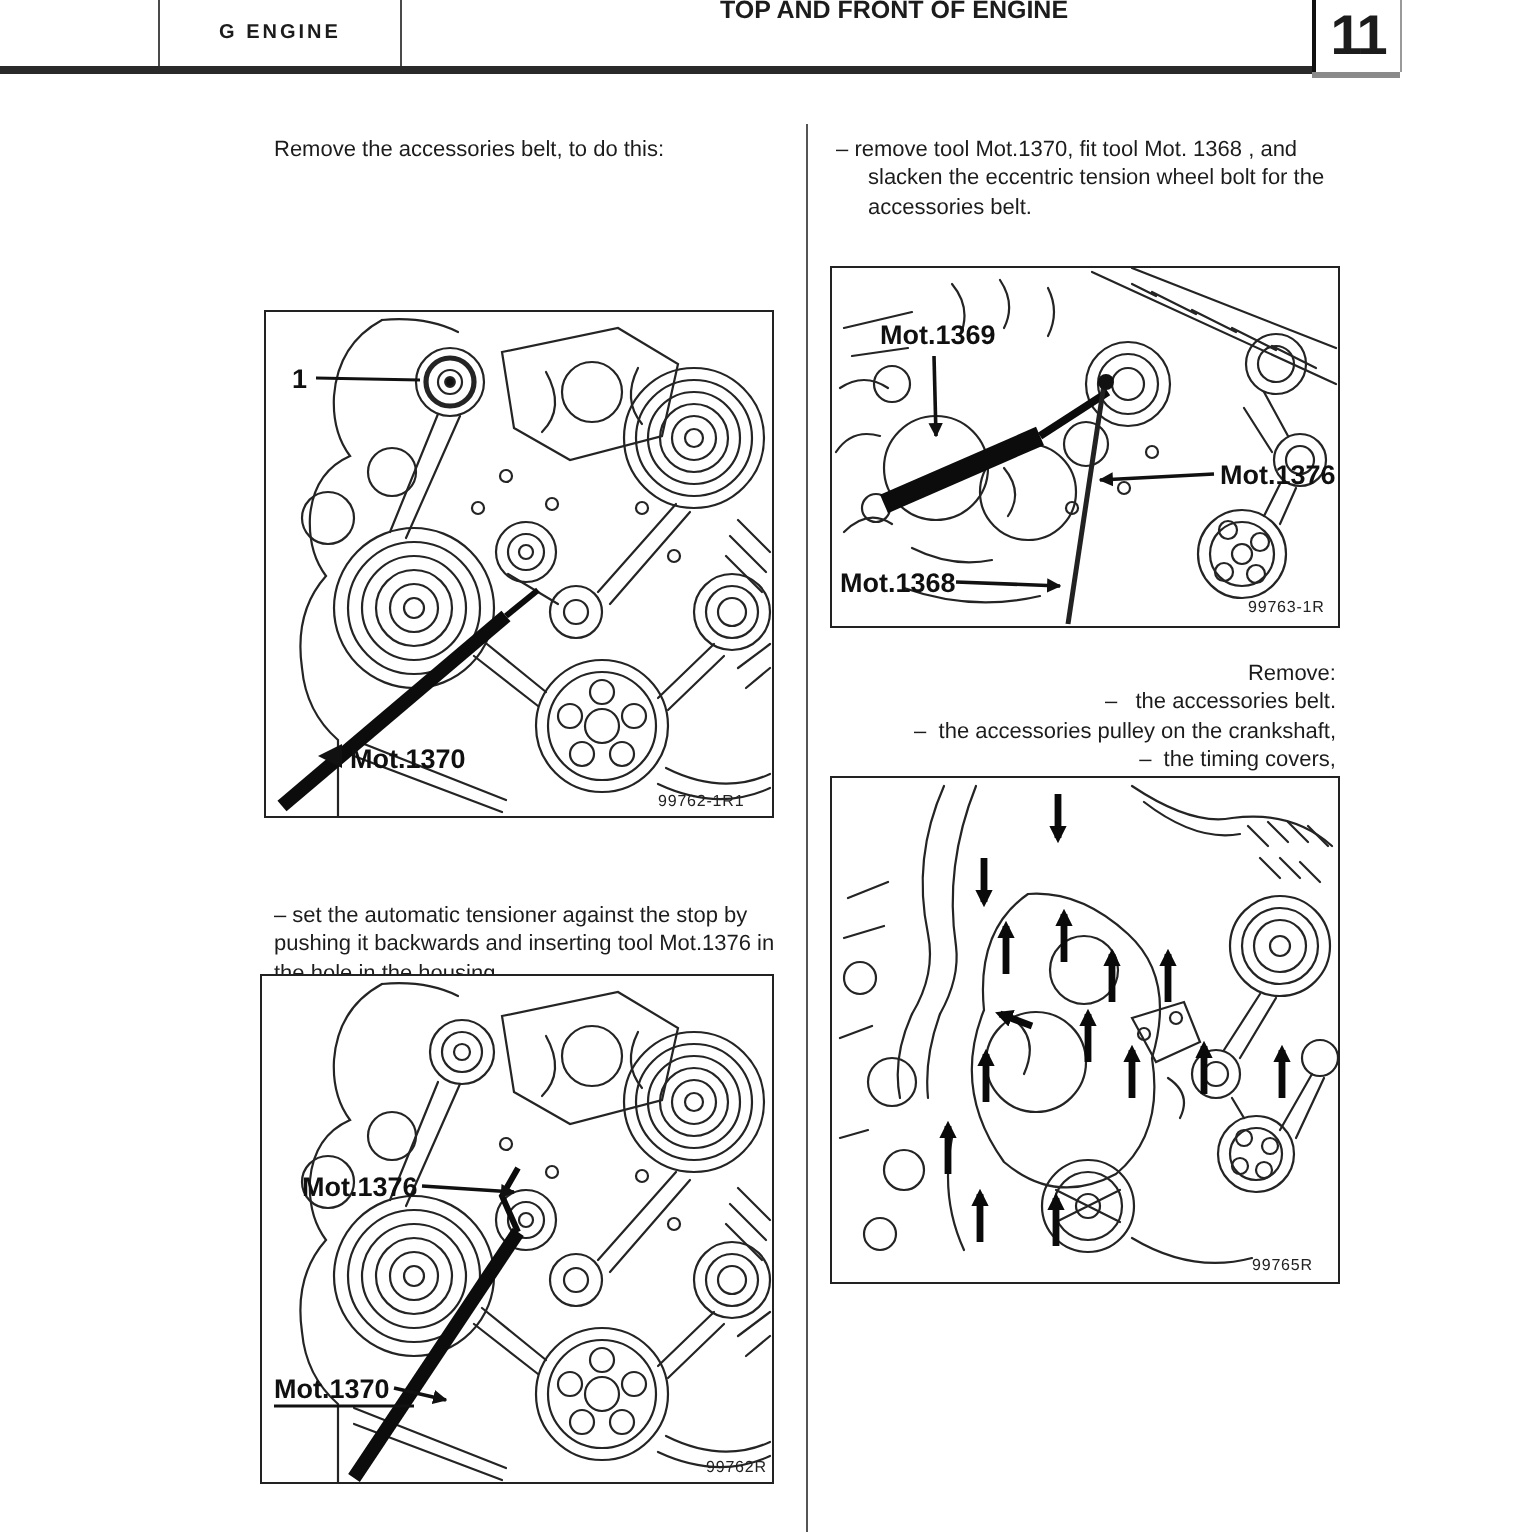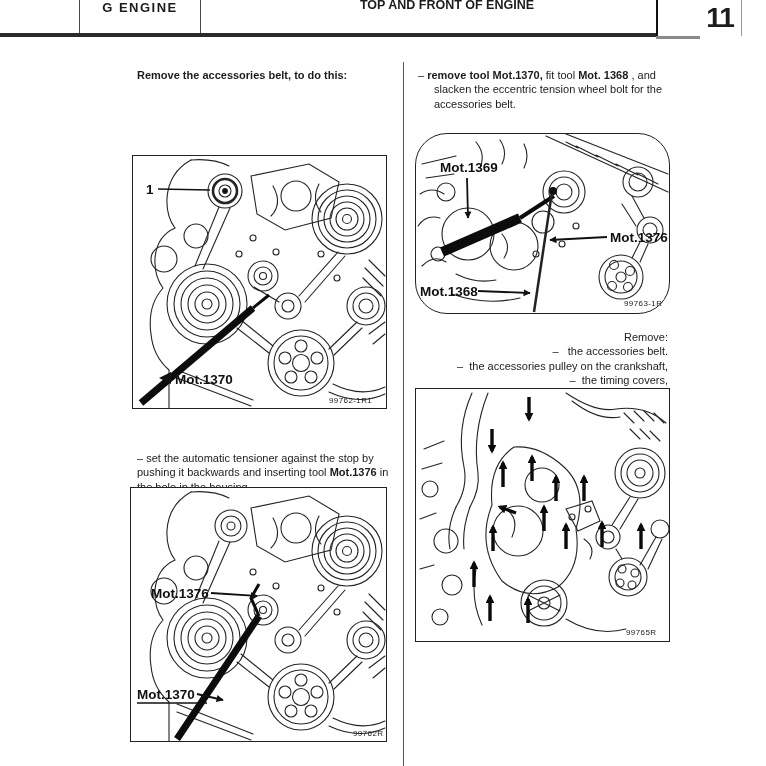--- a/index.html
+++ b/index.html
@@ -1,34 +1,34 @@
 <!DOCTYPE html>
 <html><head>
 <meta charset="utf-8">
 <style>
   html,body{margin:0;padding:0;background:#e8e8e8;}
   .page{position:relative;width:766px;height:766px;background:#fff;overflow:hidden;
         font-family:"Liberation Sans",sans-serif;color:#1c1c1c;}
   
   .gbox{position:absolute;left:79px;top:0;width:120px;height:33px;
         border-left:1.5px solid #4a4a4a;border-right:1.5px solid #4a4a4a;
-        display:flex;justify-content:center;
-        font-size:13px;font-weight:bold;letter-spacing:1.5px;}
+        display:flex;align-items:center;justify-content:center;
+        font-size:10px;font-weight:bold;letter-spacing:1.5px;}
   .title{position:absolute;left:297px;top:-2px;width:300px;text-align:center;
          font-weight:bold;font-size:12.5px;line-height:1.25;}
   .hrule{position:absolute;left:0;top:33px;width:658px;height:4px;background:#2a2a2a;}
   .hrule2{position:absolute;left:656px;top:36px;width:44px;height:3px;background:#8a8a8a;}
   .numbox{position:absolute;left:656px;top:0;width:42px;height:36px;
           border-left:2px solid #111;border-right:1px solid #9a9a9a;
           display:flex;align-items:center;justify-content:center;
-          font-size:28px;font-weight:bold;letter-spacing:-1px;padding-left:41px;}
+          font-size:28px;font-weight:bold;letter-spacing:-1px;}
   .divider{position:absolute;left:403px;top:62px;width:1px;height:704px;background:#555;}
   
   .tb{position:absolute;font-size:11px;line-height:1.3;}
-  .b{font-weight:bold;}
+  .b{font-weight:normal;}
   .hang{text-indent:-16px;padding-left:16px;}
   .rlist div{white-space:pre-wrap;text-align:right;}
   
   .fig{position:absolute;border:1.2px solid #222;background:#fff;}
   .fig svg{display:block;}
   .art{stroke:#242424;fill:none;stroke-width:1.1;stroke-linecap:round;}
   .flabel{font-family:"Liberation Sans",sans-serif;font-weight:bold;font-size:13.5px;fill:#101010;}
   .fref{font-family:"Liberation Sans",sans-serif;font-size:8px;fill:#222;letter-spacing:.4px;}
   .ptr{stroke:#111;stroke-width:1.8;fill:none;}
   .bolt{stroke:#0a0a0a;stroke-width:3.4;fill:none;}
@@ -197,21 +197,21 @@
       <line x1="6" y1="215" x2="76" y2="215" stroke="#111" stroke-width="1.6"></line>
       <line class="ptr" x1="66" y1="206" x2="92" y2="212" marker-end="url(#ah)"></line>
       <text x="222" y="248" class="fref">99762R</text>
     </svg>
   </div>
 
   <div class="tb hang" style="left:418px;top:68px;width:250px;">
     <span>–  </span><span class="b">remove tool Mot.1370,</span><span> fit tool </span><span class="b">Mot. 1368</span><span> , and slacken the eccentric tension wheel bolt for the accessories belt.</span>
   </div>
 
-  <div class="fig" style="left:415px;top:133px;width:253px;height:179px;border-radius:32px;">
+  <div class="fig" style="left:415px;top:133px;width:253px;height:179px;">
     <svg width="253" height="179" viewBox="0 0 253 179">
       <g class="art">
         <path d="M130,2 L252,58 M150,0 L252,40"></path>
         <path d="M150,8 L162,14 M160,12 L172,18 M170,17 L182,23 M180,21 L192,27 M190,26 L202,32 M200,30 L212,36 M210,35 L222,41 M220,39 L232,45 M230,44 L242,50"></path>
         <circle cx="148" cy="58" r="21"></circle>
           <circle cx="148" cy="58" r="15"></circle>
           <circle cx="148" cy="58" r="8"></circle>
         <circle cx="222" cy="48" r="15"></circle>
           <circle cx="222" cy="48" r="9"></circle>
         <circle cx="234" cy="96" r="13"></circle>

